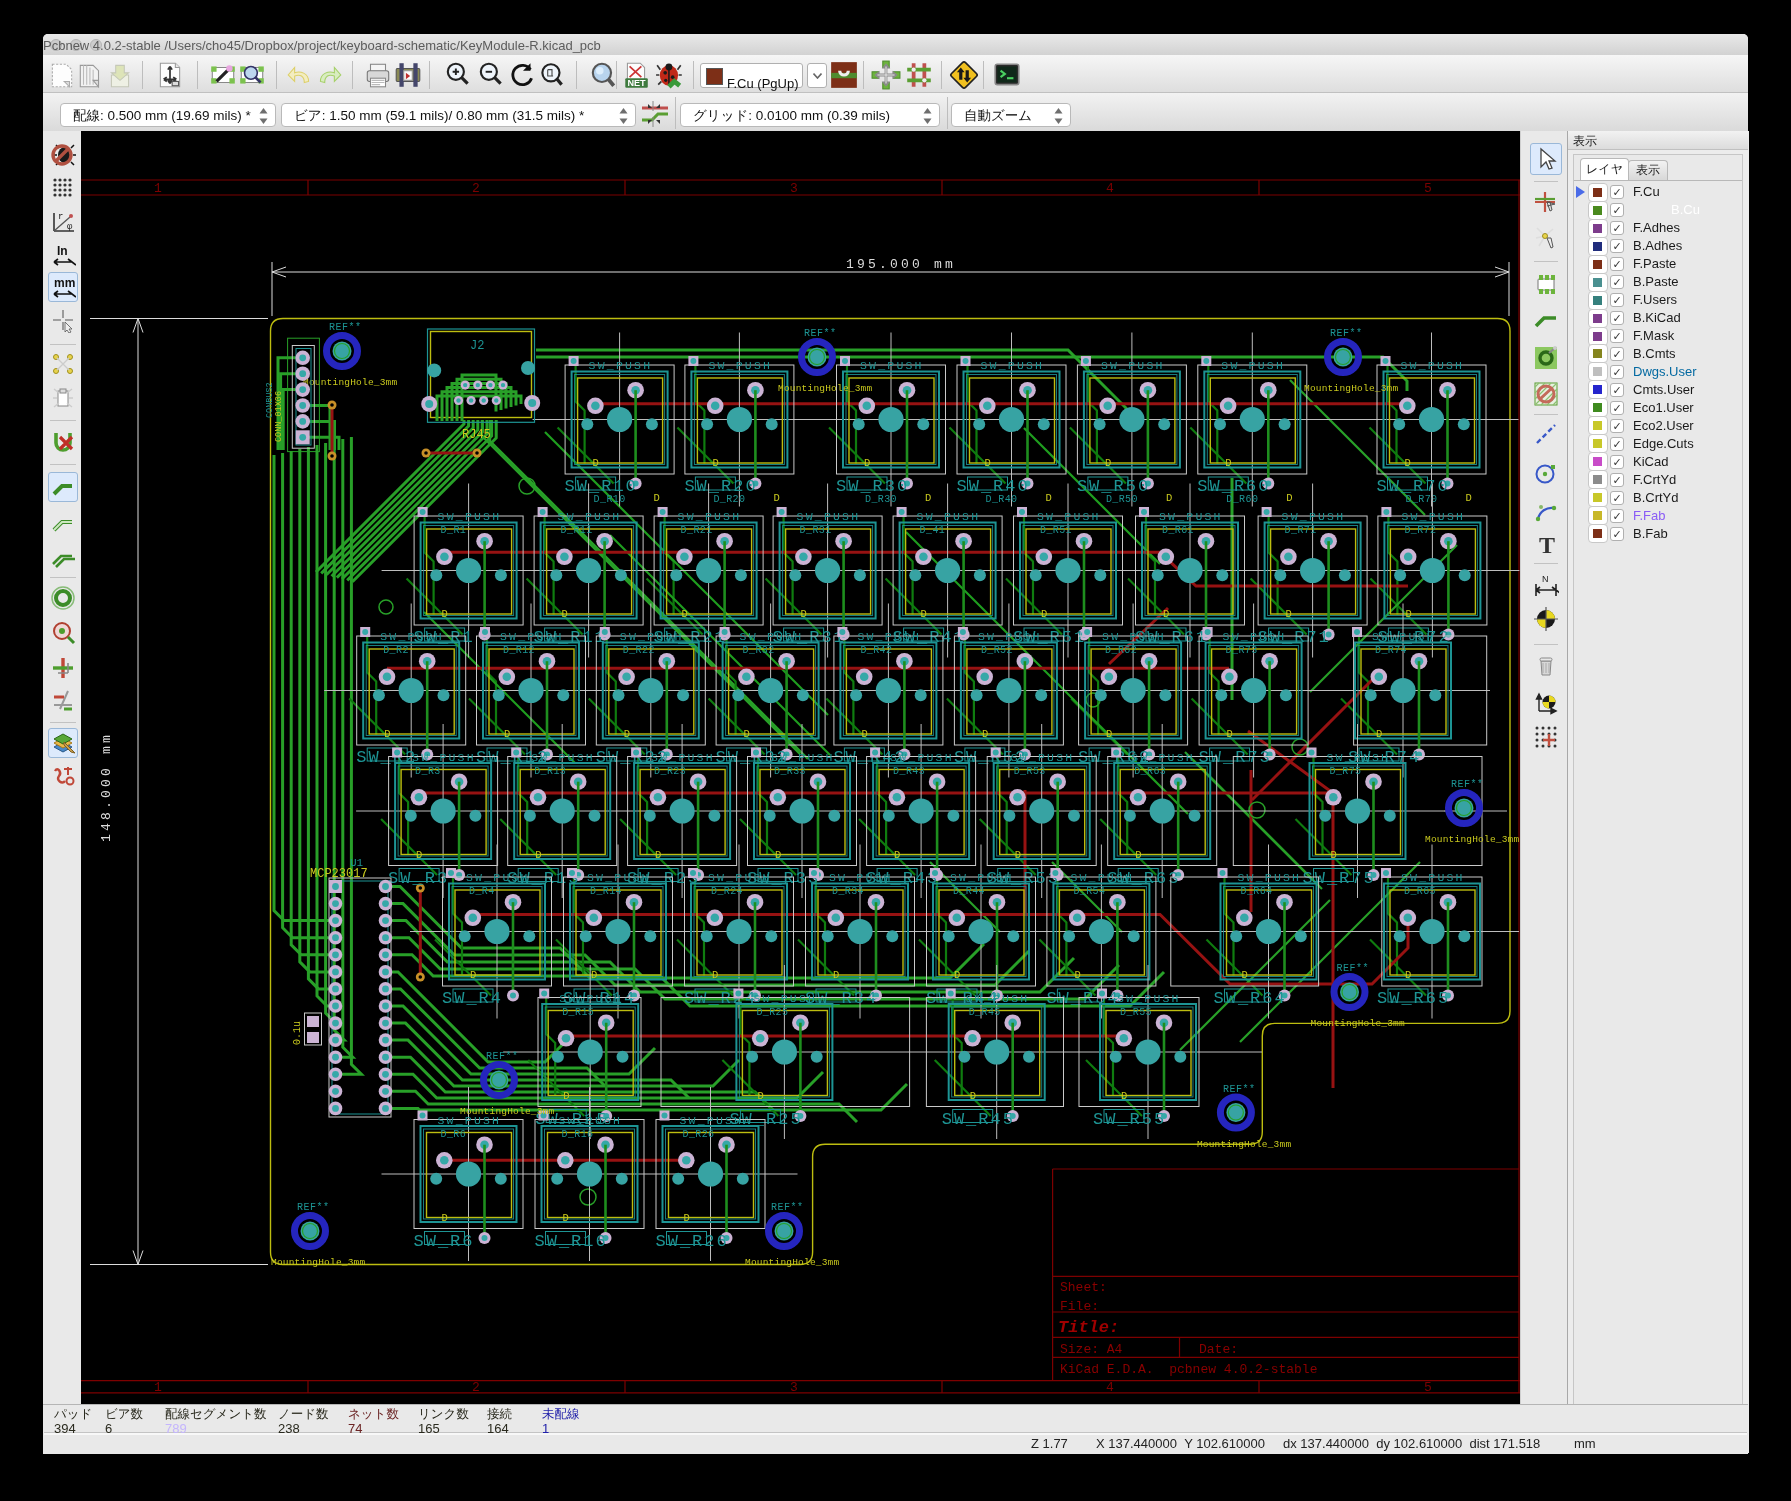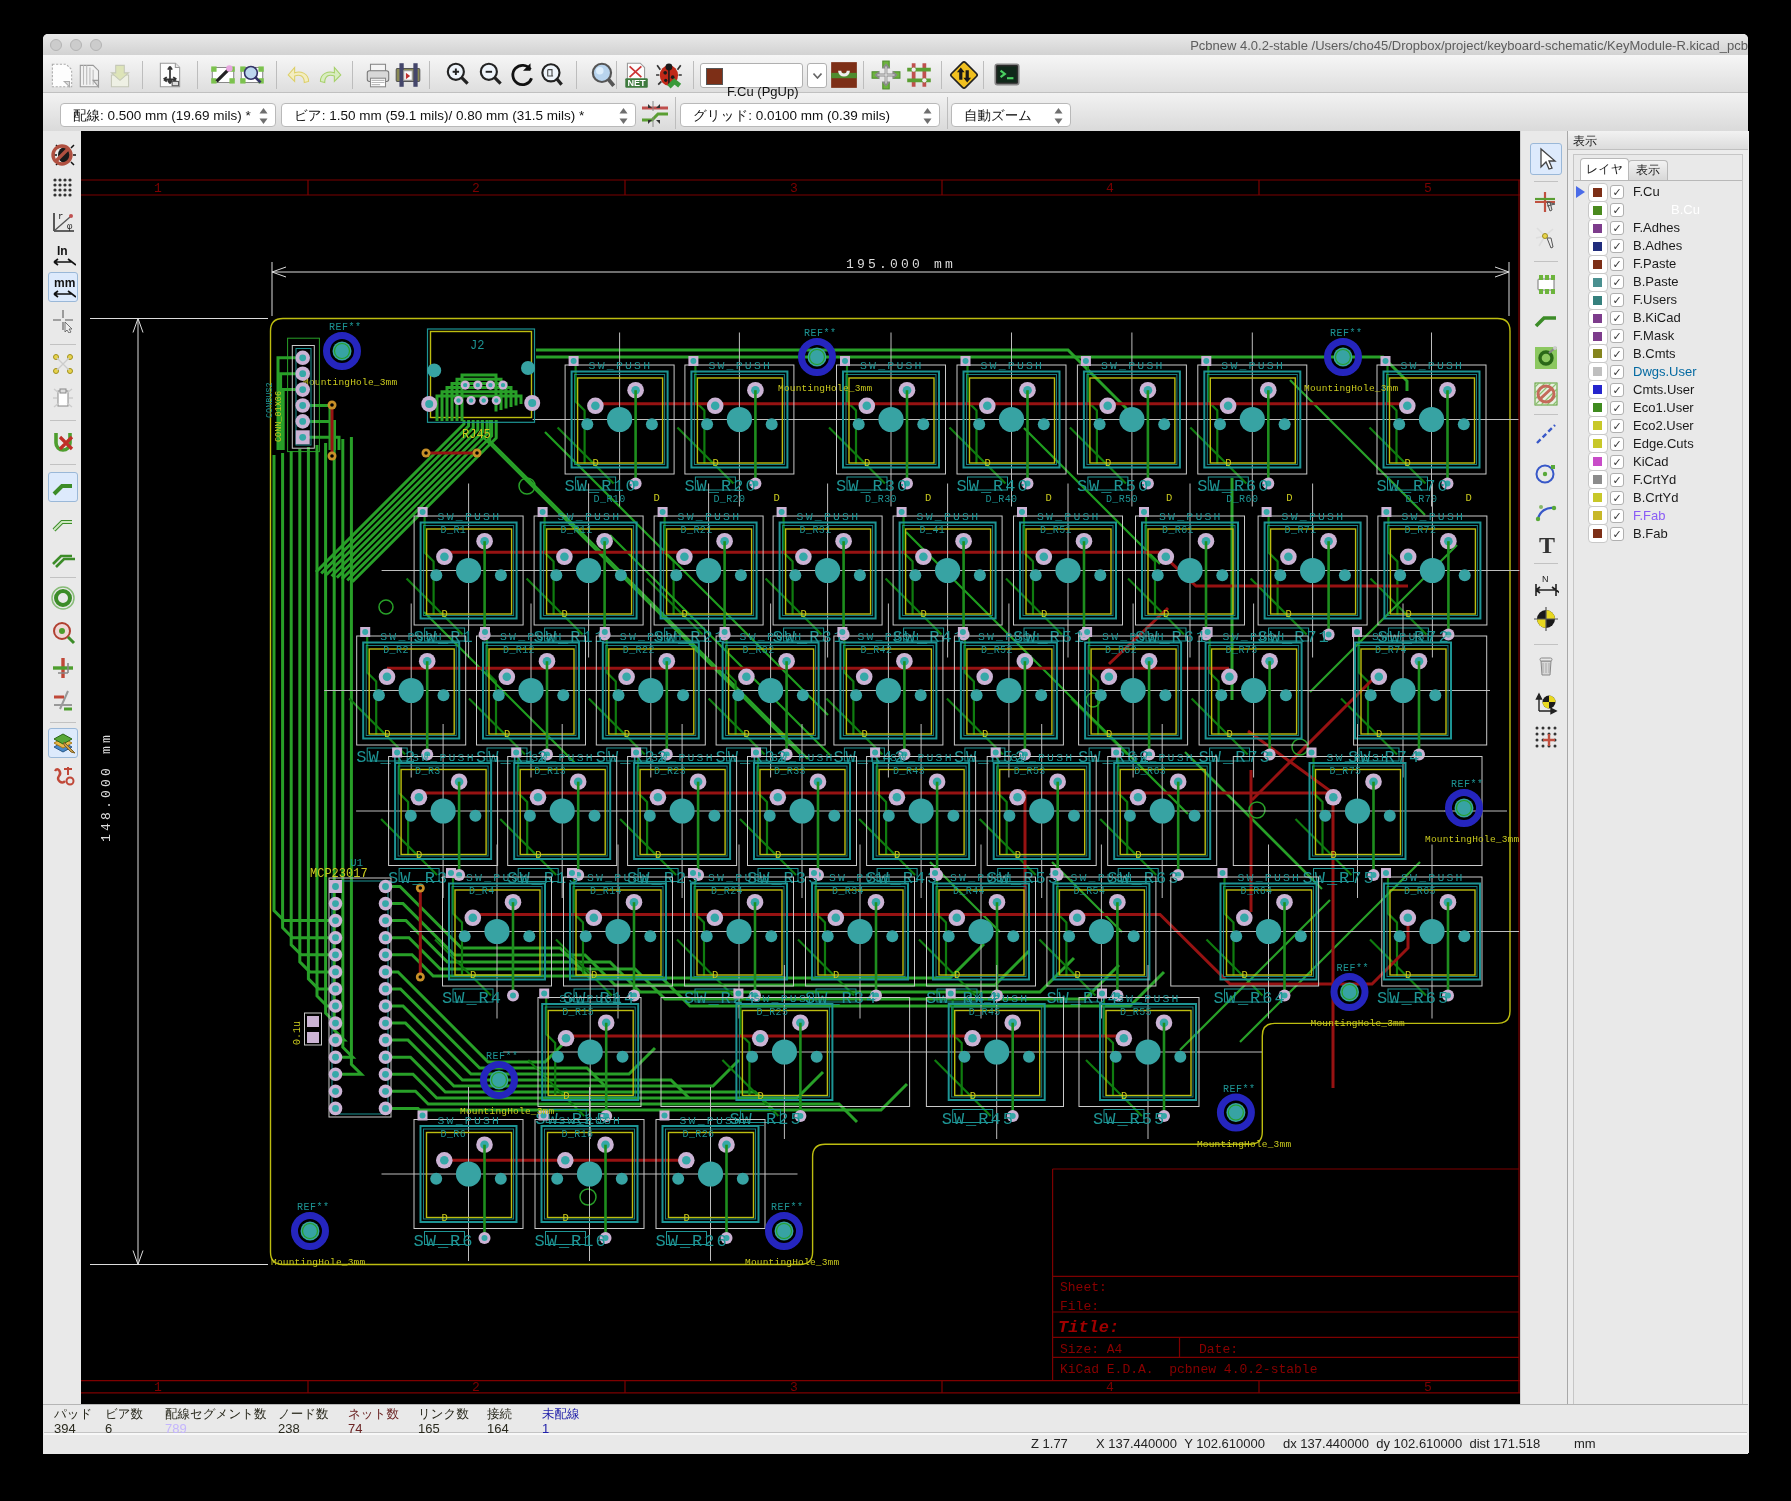--- a/index.html
+++ b/index.html
@@ -1,18 +1,18 @@
 <!DOCTYPE html>
 <html><head><meta charset="utf-8"><style>html,body{margin:0;padding:0;background:#000;width:1791px;height:1501px;overflow:hidden}*{box-sizing:content-box}</style></head><body>
 <div style="position:absolute;left:43px;top:34px;width:1705px;height:1419px;background:#ececec;border-radius:5px 5px 0 0"></div>
 <div style="position:absolute;left:43px;top:34px;width:1705px;height:21px;background:linear-gradient(#e9e9e9,#d2d2d2);border-bottom:1px solid #a8a8a8;border-radius:5px 5px 0 0"></div>
 <div style="position:absolute;left:50px;top:39px;width:12px;height:12px;border-radius:6px;background:#cccccc;border:0.5px solid #b4b4b4;box-sizing:border-box"></div>
 <div style="position:absolute;left:70px;top:39px;width:12px;height:12px;border-radius:6px;background:#cccccc;border:0.5px solid #b4b4b4;box-sizing:border-box"></div>
 <div style="position:absolute;left:90px;top:39px;width:12px;height:12px;border-radius:6px;background:#cccccc;border:0.5px solid #b4b4b4;box-sizing:border-box"></div>
-<div style="position:absolute;left:43px;top:38px;width:1705px;text-align:right;font:13px 'Liberation Sans';color:#5c5c5c">Pcbnew 4.0.2-stable /Users/cho45/Dropbox/project/keyboard-schematic/KeyModule-R.kicad_pcb</div>
+<div style="position:absolute;left:43px;top:38px;width:1705px;text-align:left;font:13px 'Liberation Sans';color:#5c5c5c">Pcbnew 4.0.2-stable /Users/cho45/Dropbox/project/keyboard-schematic/KeyModule-R.kicad_pcb</div>
 <div style="position:absolute;left:43px;top:55px;width:1705px;height:37px;background:linear-gradient(#f6f6f6,#dedede);border-bottom:1px solid #c0c0c0"></div>
 <div style="position:absolute;left:43px;top:93px;width:1705px;height:38px;background:linear-gradient(#f2f2f2,#dadada);border-bottom:1px solid #9f9f9f"></div>
 <div style="position:absolute;left:142px;top:61px;width:1px;height:28px;background:#bdbdbd"></div>
 <div style="position:absolute;left:197px;top:61px;width:1px;height:28px;background:#bdbdbd"></div>
 <div style="position:absolute;left:276px;top:61px;width:1px;height:28px;background:#bdbdbd"></div>
 <div style="position:absolute;left:352px;top:61px;width:1px;height:28px;background:#bdbdbd"></div>
 <div style="position:absolute;left:429px;top:61px;width:1px;height:28px;background:#bdbdbd"></div>
 <div style="position:absolute;left:576px;top:61px;width:1px;height:28px;background:#bdbdbd"></div>
 <div style="position:absolute;left:616px;top:61px;width:1px;height:28px;background:#bdbdbd"></div>
 <div style="position:absolute;left:693px;top:61px;width:1px;height:28px;background:#bdbdbd"></div>
@@ -141,21 +141,21 @@
       <path d="M15.5,10 V17 H17.6 L14,21.5 10.4,17 H12.5 V10 z" fill="#1a1a1a" transform="translate(3,-0.5)"></path>
     </svg></div>
 <div style="position:absolute;left:992px;top:60px"><svg width="30" height="30" viewBox="0 0 28 28">
       <rect x="3" y="4" width="22" height="19" rx="2" fill="#2a2a2a" stroke="#888" stroke-width="1.5"></rect>
       <rect x="5" y="6" width="18" height="15" fill="#10281a"></rect>
       <path d="M8,10 l4,3 -4,3" stroke="#4ad060" stroke-width="2" fill="none"></path>
       <path d="M14,17 h6" stroke="#4ad060" stroke-width="2"></path>
     </svg></div>
 <div style="position:absolute;left:700px;top:63px;width:103px;height:25px;background:#fff;border:1px solid #b0b0b0;border-radius:3px;box-sizing:border-box">
     <div style="position:absolute;left:5px;top:4px;width:15px;height:15px;background:#7d2f17;border:1px solid #555"></div>
-    <div style="position:absolute;left:26px;top:20px;font:13px 'Liberation Sans';color:#111;white-space:nowrap">F.Cu (PgUp)</div>
+    <div style="position:absolute;left:26px;top:12px;font:13px 'Liberation Sans';color:#111;white-space:nowrap">F.Cu (PgUp)</div>
   </div>
 <div style="position:absolute;left:807px;top:63px;width:20px;height:25px;background:#fff;border:1px solid #b0b0b0;border-radius:3px;box-sizing:border-box">
     <svg style="position:absolute;left:5px;top:9px" width="9" height="6" viewBox="0 0 9 6">
       <path d="M0.5,0.5 L4.5,5 L8.5,0.5" fill="none" stroke="#666" stroke-width="1.6"></path>
     </svg>
   </div>
 <div style="position:absolute;left:60px;top:103px;width:216px;height:24px;background:#fff;border:1px solid #b9b9b9;border-radius:4px;box-sizing:border-box">
     <div style="position:absolute;left:12px;top:3px;font:13.5px 'Liberation Sans';color:#111;white-space:nowrap">配線: 0.500 mm (19.69 mils) *</div>
     <svg style="position:absolute;right:7px;top:4px" width="9" height="16" viewBox="0 0 9 16">
       <path d="M4.5,0 L8.5,5.5 H0.5 Z" fill="#6e6e6e"></path>

